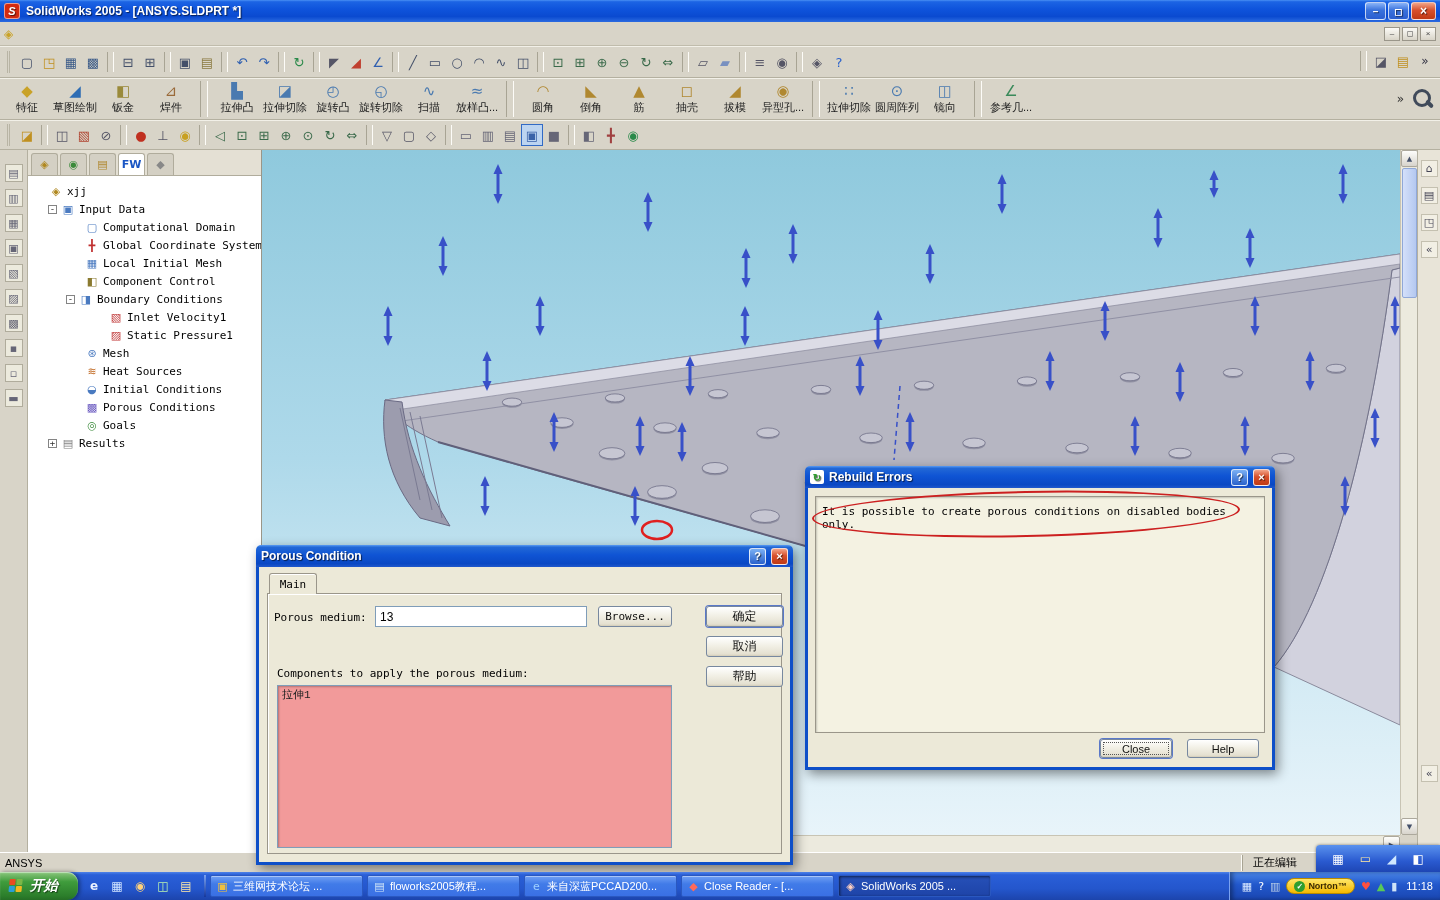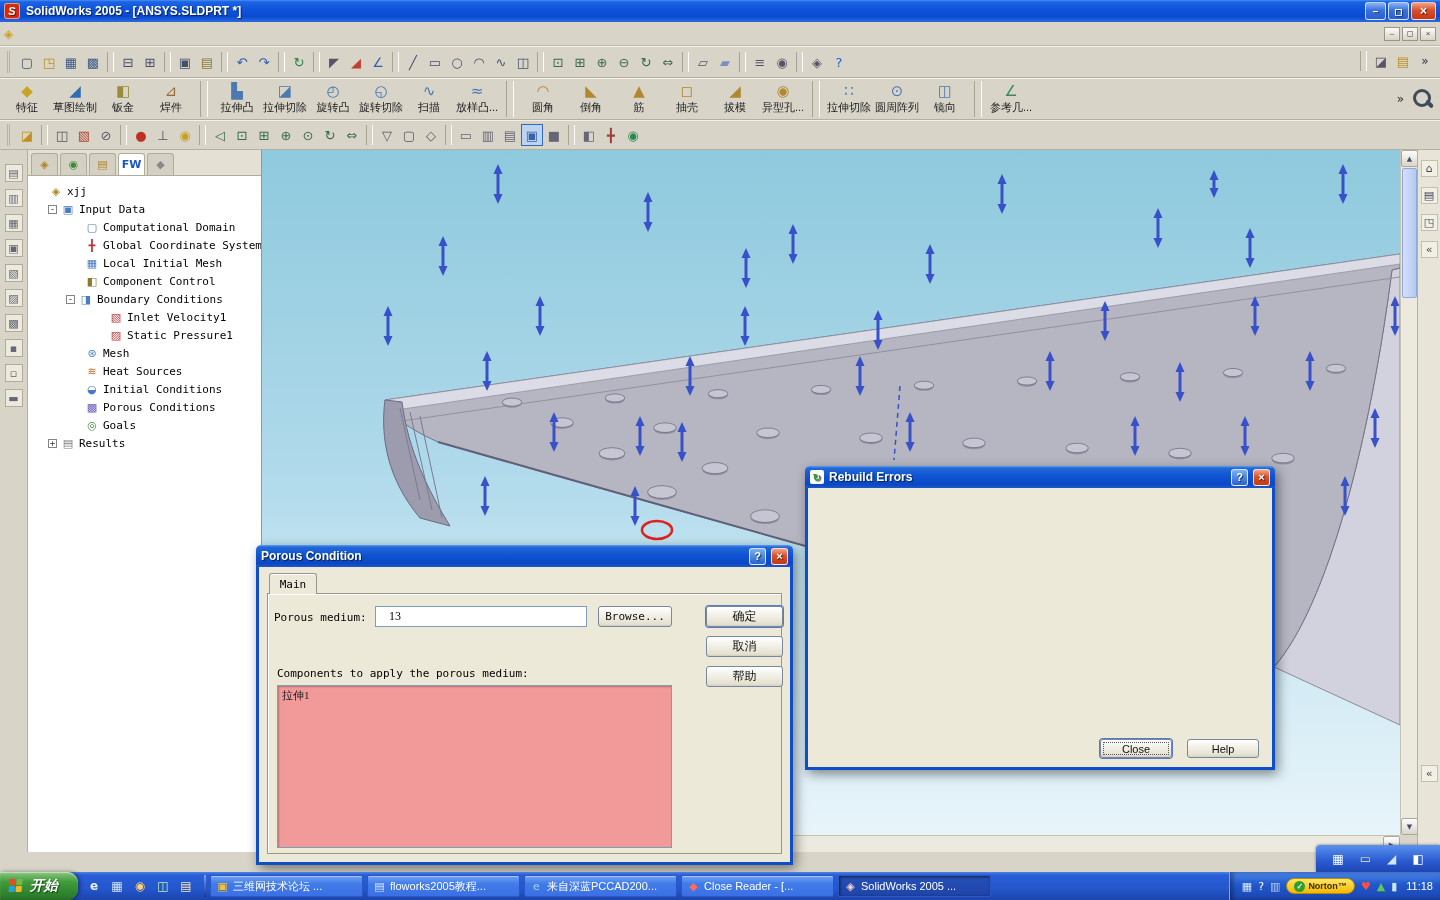--- a/index.html
+++ b/index.html
@@ -142,27 +142,27 @@
     background:linear-gradient(#7ab0f4,#2a62cc);display:flex;align-items:center;justify-content:center}
   .qbtn.close{background:linear-gradient(#f2a488,#d8502c 45%,#c03a14)}
   .dlg-body{position:relative;border:3px solid #0e4fc8;border-top:none;background:#ece9d8;height:calc(100% - 22px)}
   #porous-dialog{left:256px;top:545px;width:537px;height:320px}
   #rebuild-dialog{left:805px;top:466px;width:470px;height:304px}
   .tab-main{position:absolute;left:10px;top:6px;width:48px;height:21px;background:#ece9d8;border:1px solid #9a968a;
     border-bottom:none;border-radius:3px 3px 0 0;display:flex;align-items:center;justify-content:center;font-size:11px;
     font-family:"DejaVu Sans Mono",monospace;z-index:2;box-shadow:inset 0 1px 0 #fff}
   .tab-page{position:absolute;left:8px;top:26px;right:8px;bottom:8px;border:1px solid #9a968a;box-shadow:inset 1px 1px 0 #fff;background:#ece9d8}
   .dlabel{position:absolute;font-family:"DejaVu Sans Mono",monospace;font-size:11px;color:#000;white-space:nowrap}
-  .dinput{position:absolute;border:1px solid #7f9db9;background:#fff;font-family:Liberation Serif, serif;font-size:12px;padding:2px 13px}
+  .dinput{position:absolute;border:1px solid #7f9db9;background:#fff;font-family:Liberation Sans, sans-serif;font-size:12px;padding:2px 4px}
   .xpbtn{position:absolute;border:1px solid #77889f;border-radius:3px;font-size:12px;color:#111;text-align:center;
     background:linear-gradient(180deg,#ffffff,#f2f0e6 45%,#e4e0d0 90%,#d2ccb8);display:flex;align-items:center;justify-content:center}
   .xpbtn.default{box-shadow:0 0 0 1px #5a78c8}
   .xpbtn.focused{outline:1px dotted #555;outline-offset:-4px;box-shadow:0 0 0 1px #5a78c8}
   .pinklist{position:absolute;background:#f29a9a;border:1px solid #7f9db9;box-shadow:inset 1px 1px 2px rgba(0,0,0,.25);
-    font-family:Liberation Serif, serif;font-size:11px;color:#222;padding:2px 4px;line-height:15px}
+    font-family:Liberation Mono, monospace;font-size:11px;color:#222;padding:2px 4px;line-height:15px}
   .msgpanel{position:absolute;left:7px;top:8px;right:7px;height:237px;background:#f4f2e2;border:1px solid #9a968a;
     box-shadow:inset 1px 1px 2px rgba(0,0,0,.2);padding:8px 6px;font-family:"DejaVu Sans Mono",monospace;font-size:11px;color:#000}
   .redellipse{position:absolute;left:-4px;top:-6px;width:428px;height:46px;border:2px solid #cc2020;border-radius:50%;
     transform:rotate(-1.2deg);pointer-events:none}
   .rbicon{width:14px;height:14px;border-radius:2px;background:#fff;color:#2f9e2f;font-size:10px;display:flex;align-items:center;justify-content:center}
 </style>
 </head>
 <body>
 
 <div id="screen">
@@ -936,25 +936,35 @@
 
   <div class="dialog" id="rebuild-dialog">
     <div class="dlg-title">
       <span class="rbicon">↻</span>
       <span>Rebuild Errors</span>
       <span class="spacer"></span>
       <div class="qbtn">?</div>
       <div class="qbtn close">×</div>
     </div>
     <div class="dlg-body">
+      <div class="msgpanel">
+        <span>It is possible to create porous conditions on disabled bodies only.</span>
+        <div class="redellipse"></div>
+      </div>
       <div class="xpbtn focused" style="left:292px;top:251px;width:72px;height:19px;font-size:11px">Close</div>
       <div class="xpbtn" style="left:379px;top:251px;width:72px;height:19px;font-size:11px">Help</div>
     </div>
   </div>
 
+  <div class="statusbar">
+    <span>ANSYS</span>
+    <span class="sb-spacer"></span>
+    <span class="sb-cell">正在编辑</span>
+    <span class="sb-pad"></span>
+  </div>
 
   <div class="imebar">
 
       <span class="imeicon" style="color: rgb(255, 255, 255);">▦</span>
 
       <span class="imeicon" style="color: rgb(255, 233, 160);">▭</span>
 
       <span class="imeicon" style="color: rgb(208, 232, 255);">◢</span>
 
       <span class="imeicon" style="color: rgb(255, 255, 255);">◧</span>

